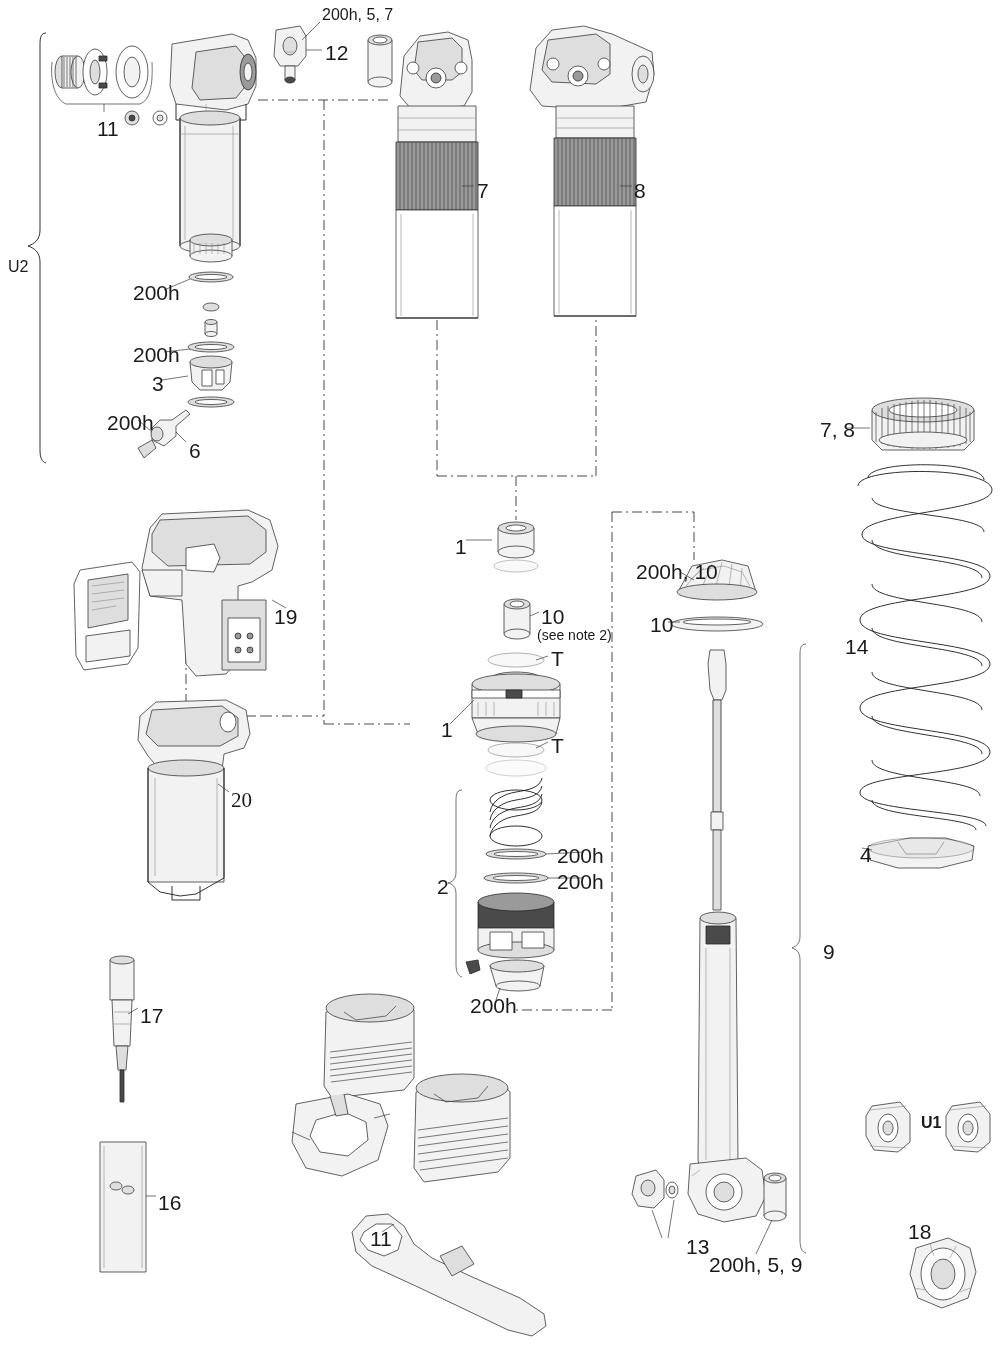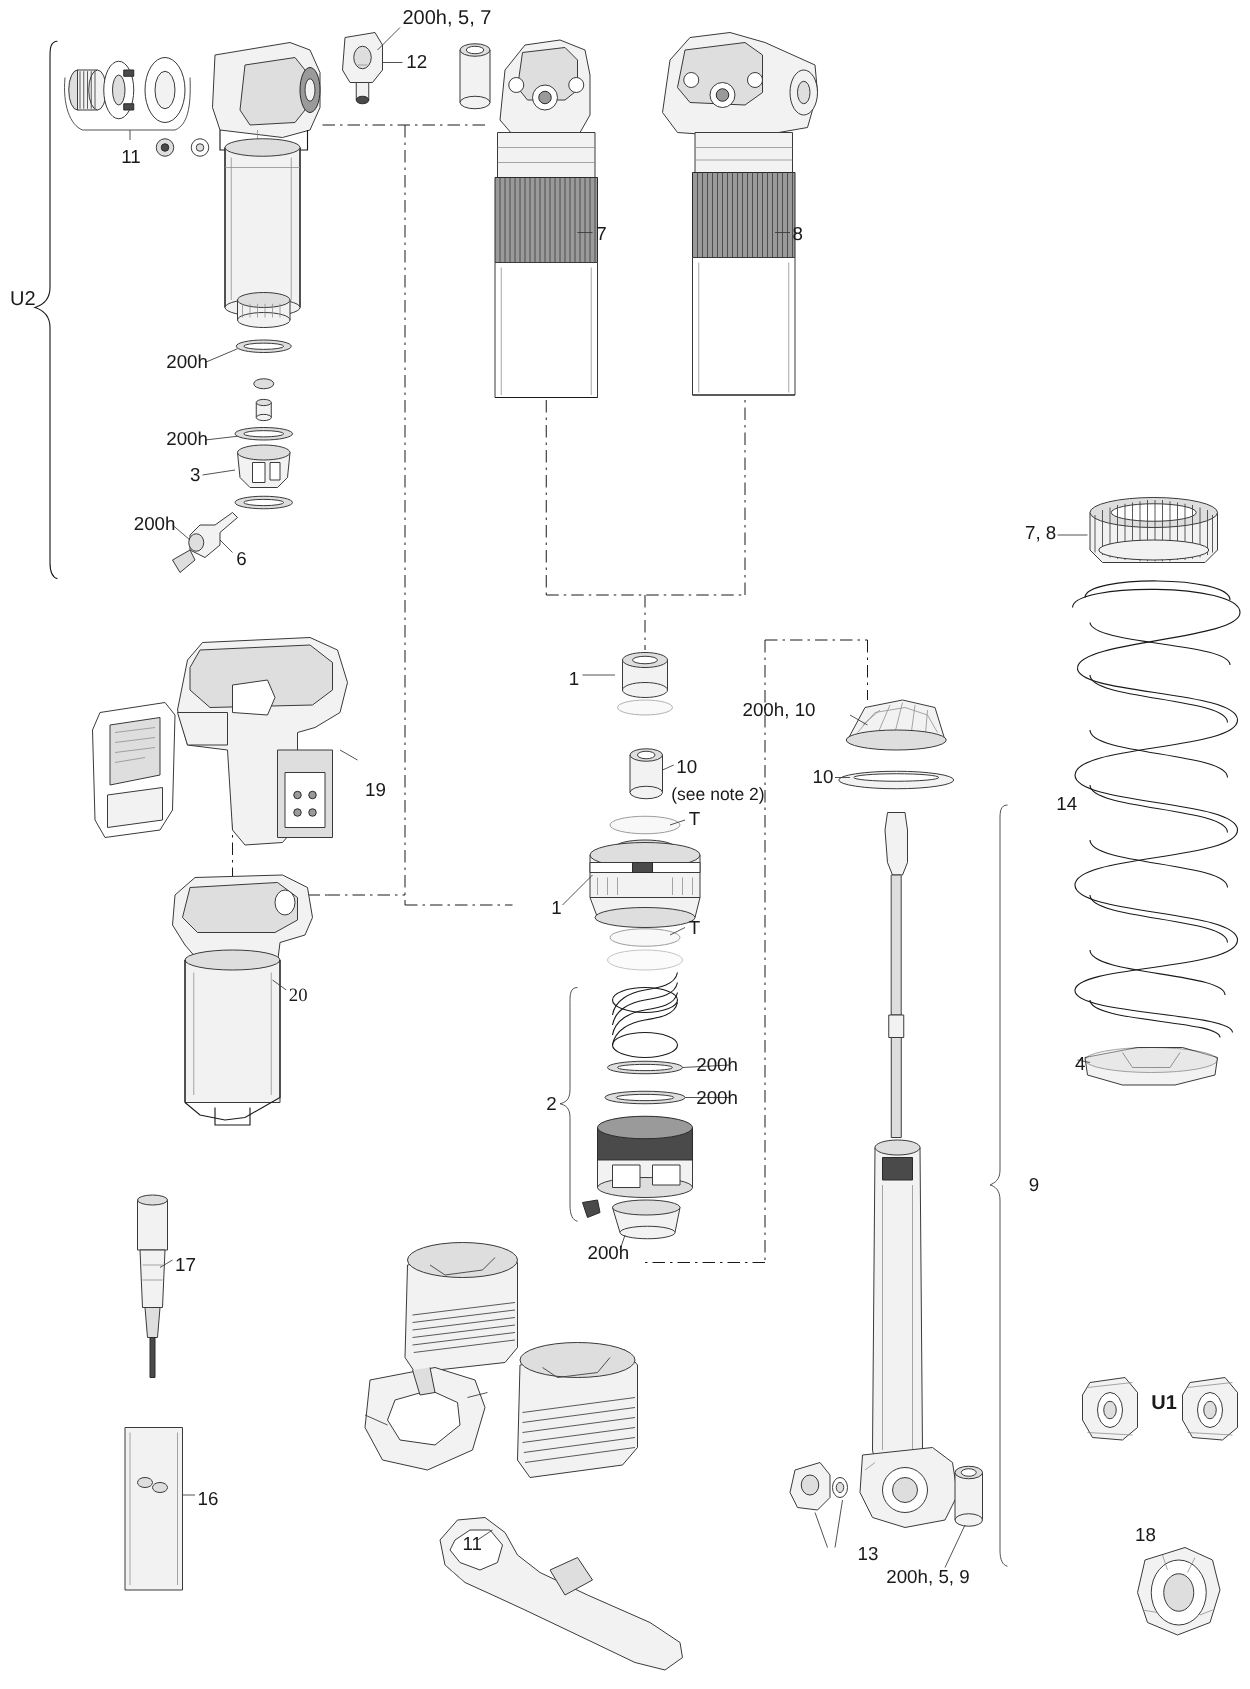--- a/index.html
+++ b/index.html
@@ -19,21 +19,21 @@
   }
   #svg-layer {
     position: absolute;
     left: 0; top: 0;
     width: 1000px;
     height: 1351px;
   }
   .lbl {
     position: absolute;
     font-family: "Liberation Sans", sans-serif;
-    font-size: 15px;
+    font-size: 21px;
     color: #1a1a1a;
     white-space: nowrap;
     line-height: 1;
   }
   .lbl.small {
     font-size: 14px;
   }
   .lbl.big {
     font-size: 16px;
   }
@@ -575,47 +575,47 @@
       <line x1="668" y1="622" x2="680" y2="622"></line>
       <line x1="662" y1="1238" x2="652" y2="1210"></line>
       <line x1="668" y1="1238" x2="674" y2="1200"></line>
       <line x1="756" y1="1254" x2="772" y2="1220"></line>
       <line x1="846" y1="428" x2="870" y2="428"></line>
       <line x1="862" y1="848" x2="872" y2="850"></line>
     </g>
 
   </svg>
 
-  <div class="lbl big" style="left:8px;  top:232px;">U2</div>
+  <div class="lbl big" style="left:8px;  top:259px;">U2</div>
   <div class="lbl" style="left:97px; top:118px;">11</div>
   <div class="lbl big" style="left:322px;top:7px;">200h, 5, 7</div>
   <div class="lbl" style="left:325px;top:42px;">12</div>
   <div class="lbl" style="left:477px;top:180px;">7</div>
   <div class="lbl" style="left:634px;top:180px;">8</div>
   <div class="lbl" style="left:133px;top:282px;">200h</div>
   <div class="lbl" style="left:133px;top:344px;">200h</div>
   <div class="lbl" style="left:152px;top:373px;">3</div>
   <div class="lbl" style="left:107px;top:412px;">200h</div>
   <div class="lbl" style="left:189px;top:440px;">6</div>
-  <div class="lbl" style="left:292px;top:606px;margin-top:19px;">19</div>
+  <div class="lbl" style="left:274px;top:606px;">19</div>
   <div class="lbl" style="left:231px;top:790px;font-family:Liberation Serif, serif;">20</div>
   <div class="lbl" style="left:140px;top:1005px;">17</div>
   <div class="lbl" style="left:158px;top:1192px;">16</div>
   <div class="lbl" style="left:370px;top:1228px;">11</div>
   <div class="lbl" style="left:455px;top:536px;">1</div>
   <div class="lbl" style="left:541px;top:606px;">10</div>
   <div class="lbl small" style="left:537px;top:628px;">(see note 2)</div>
   <div class="lbl" style="left:551px;top:648px;">T</div>
   <div class="lbl" style="left:441px;top:719px;">1</div>
   <div class="lbl" style="left:551px;top:735px;">T</div>
   <div class="lbl" style="left:437px;top:876px;">2</div>
   <div class="lbl" style="left:557px;top:845px;">200h</div>
   <div class="lbl" style="left:557px;top:871px;">200h</div>
   <div class="lbl" style="left:470px;top:995px;">200h</div>
-  <div class="lbl" style="left:594px;top:561px;">200h, 10</div>
+  <div class="lbl" style="left:636px;top:561px;">200h, 10</div>
   <div class="lbl" style="left:650px;top:614px;">10</div>
   <div class="lbl" style="left:823px;top:941px;">9</div>
   <div class="lbl" style="left:686px;top:1236px;">13</div>
   <div class="lbl" style="left:709px;top:1254px;">200h, 5, 9</div>
   <div class="lbl" style="left:820px;top:419px;text-align:right;">7, 8</div>
   <div class="lbl" style="left:845px;top:636px;">14</div>
   <div class="lbl" style="left:860px;top:844px;">4</div>
   <div class="lbl big" style="left:921px;top:1115px;font-weight:bold;">U1</div>
   <div class="lbl" style="left:908px;top:1221px;">18</div>
 

